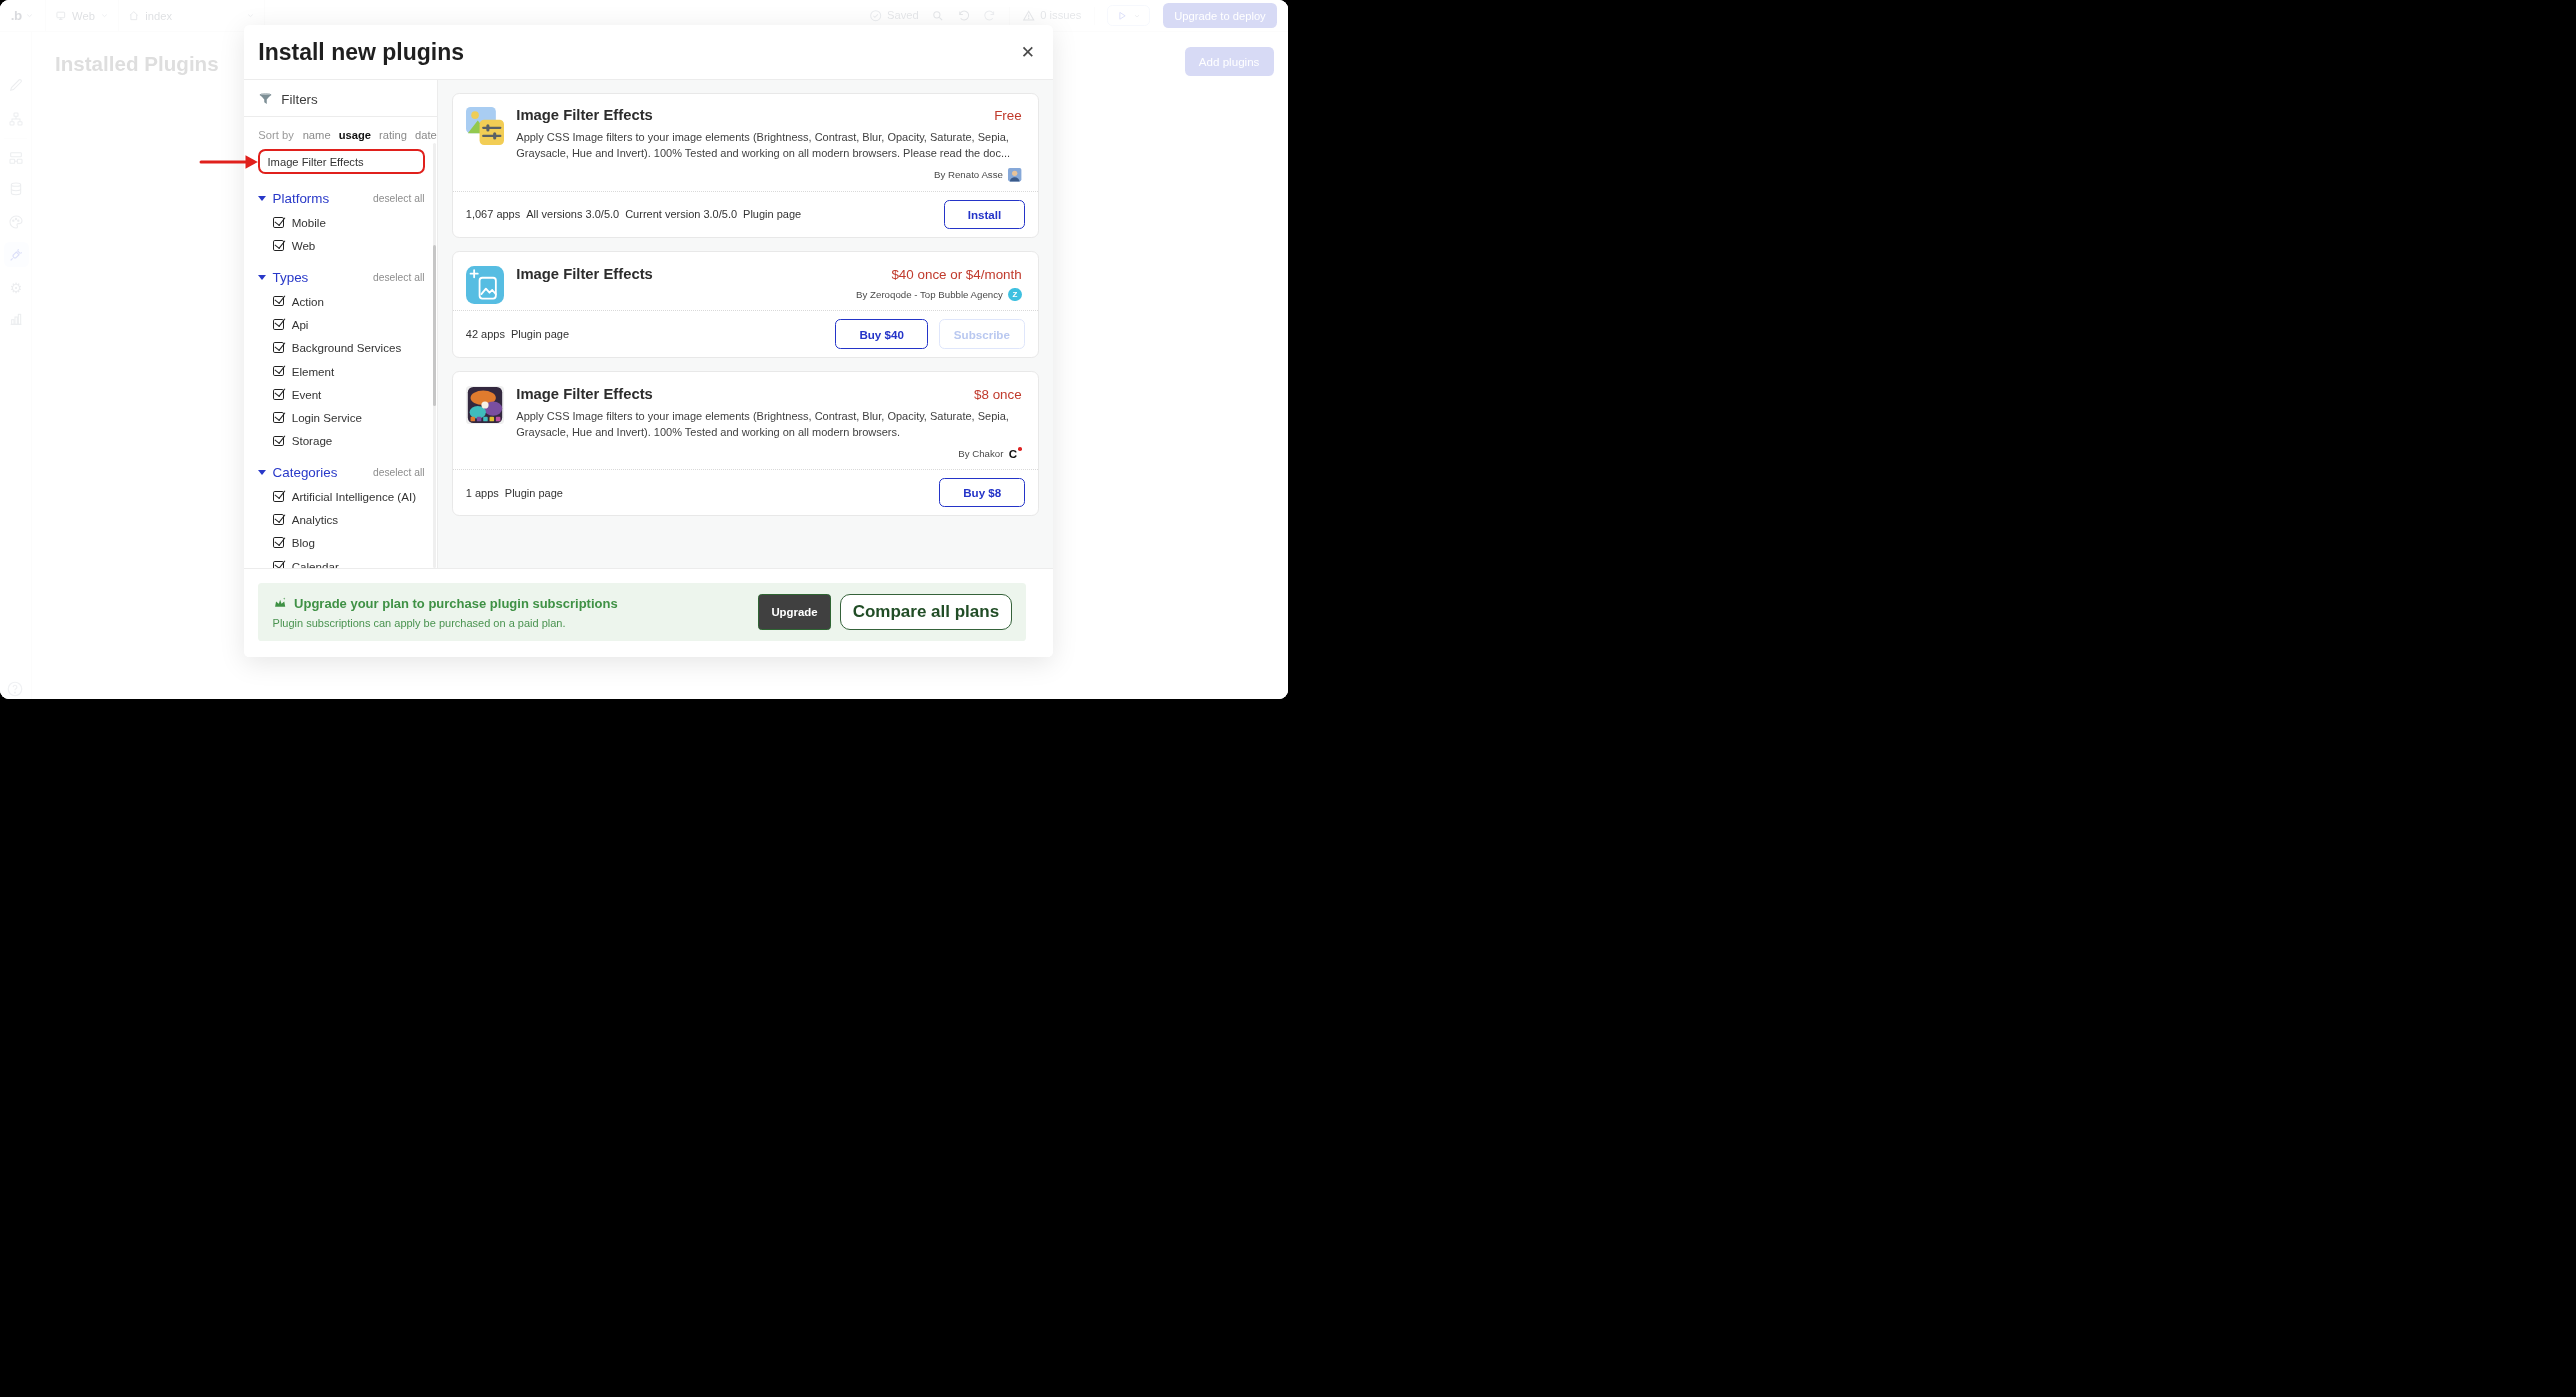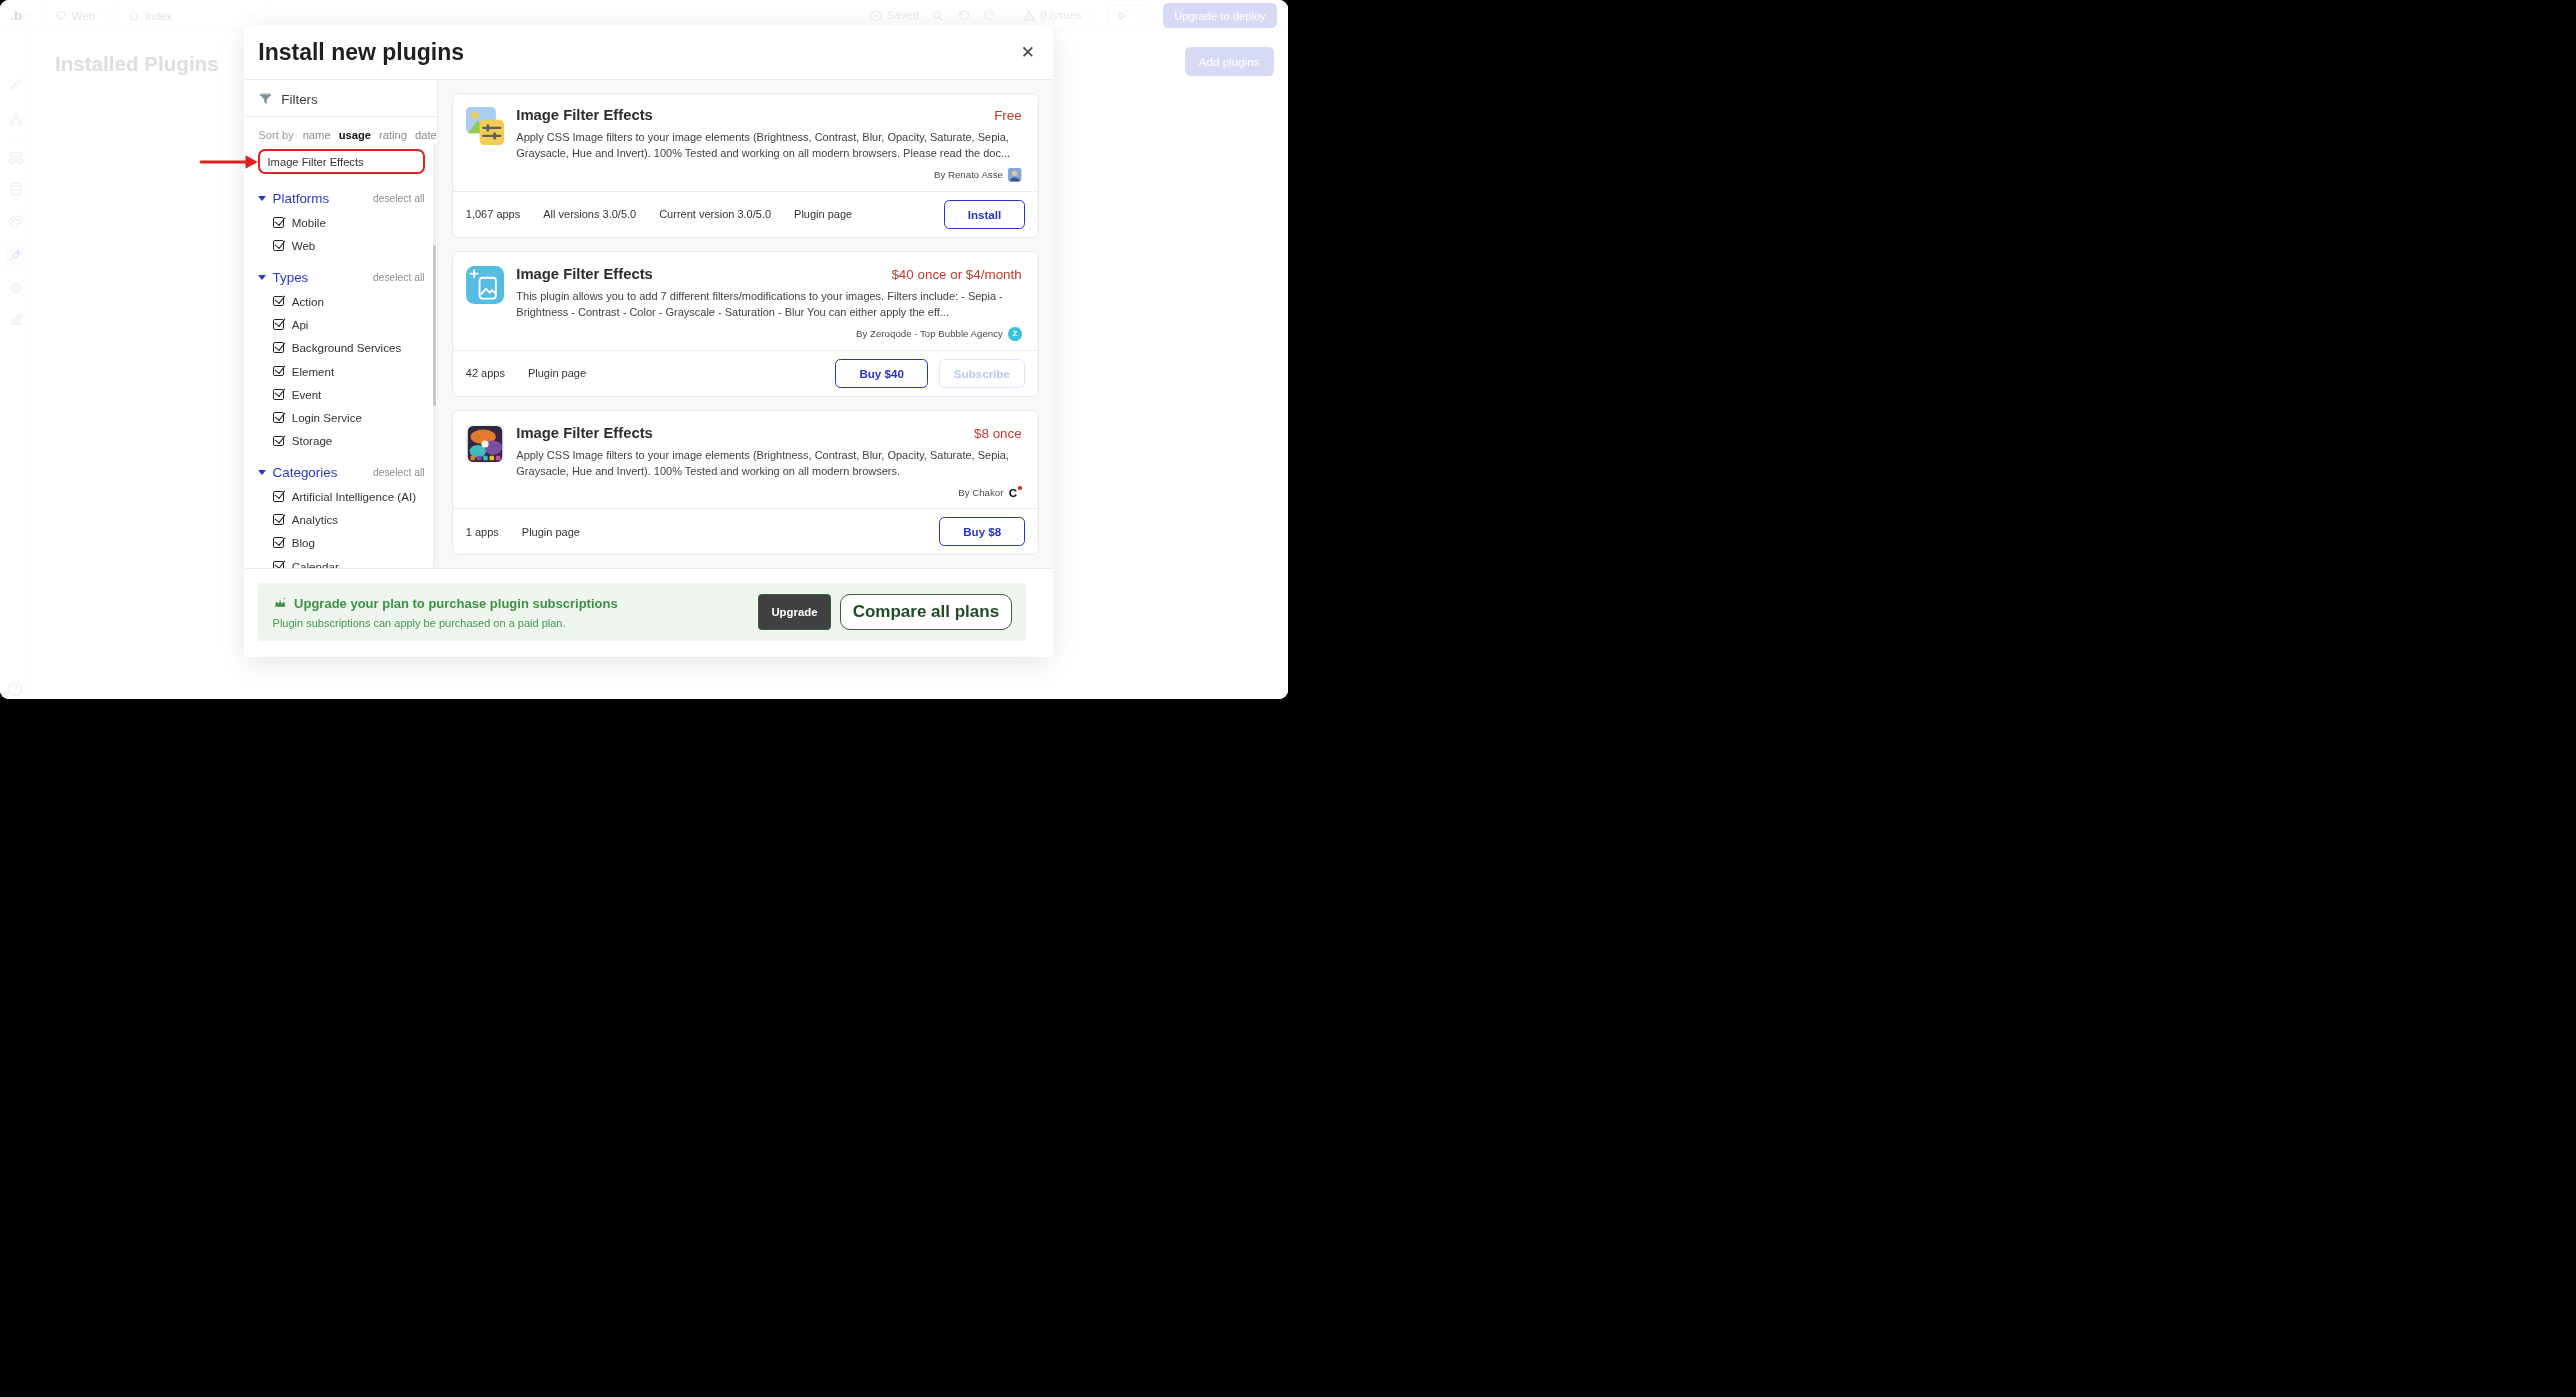--- a/index.html
+++ b/index.html
@@ -87,21 +87,21 @@
   .card-row1{display:flex;align-items:baseline;}
   .card-title{font-size:14.8px;font-weight:700;color:#2d2d2d;}
   .card-price{margin-left:auto;font-size:13.4px;color:#c03a2c;}
   .card-desc{margin-top:7.2px;font-size:11px;line-height:1.45;color:#3f3f3f;max-width:572px;}
   .card-author{display:flex;justify-content:flex-end;align-items:center;gap:5.4px;
                font-size:9.7px;color:#4a4a4a;margin:6.3px 0 9px;}
   .badge-z{width:13.4px;height:13.4px;border-radius:50%;background:#3ec0e0;color:#fff;font-size:8px;
            font-weight:700;display:flex;align-items:center;justify-content:center;}
   .badge-c{font-weight:800;font-size:11.6px;color:#111;position:relative;padding-right:4.5px;}
   .badge-c::after{content:"";position:absolute;right:0;top:0;width:3.6px;height:3.6px;border-radius:50%;background:#d22;}
-  .card-footer{border-top:0.9px dotted #d9d9d9;display:flex;align-items:center;gap:23px;
+  .card-footer{border-top:0.9px dotted #d9d9d9;display:flex;align-items:center;gap:6px;
                padding:8px 12.5px;min-height:44px;font-size:11px;color:#333;}
   .plugin-link{color:#333;cursor:pointer;}
   .foot-btns{margin-left:auto;display:flex;gap:10.7px;}
   .btn-outline{background:#fff;border:1.3px solid #2434c8;color:#2434c8;font-weight:700;
                font-size:11.6px;border-radius:5.4px;padding:7.2px 23px;font-family:inherit;cursor:pointer;}
   .btn-disabled{background:#fff;border:1.3px solid #dfe6fb;color:#b9c8f0;font-weight:700;
                 font-size:11.6px;border-radius:5.4px;padding:7.2px 14.3px;font-family:inherit;}
 
   
   .modal-footer{flex:0 0 89px;border-top:0.9px solid #ececec;background:#fff;
@@ -446,21 +446,20 @@
                   <path d="M17 31l5-6 4 4.5 3-3 4 4.5"></path>
                   <path d="M9 4.5v8M5 8.5h8"></path>
                 </g>
               </svg>
             </span>
             <div class="card-body">
               <div class="card-row1">
                 <span class="card-title">Image Filter Effects</span>
                 <span class="card-price">$40 once or $4/month</span>
               </div>
-              <div class="card-desc">This plugin allows you to add 7 different filters/modifications to your images. Filters include: - Sepia - Brightness - Contrast - Color - Grayscale - Saturation - Blur You can either apply the eff...</div>
               <div class="card-author">
                 <span>By Zeroqode - Top Bubble Agency</span>
                 <span class="badge-z">Z</span>
               </div>
             </div>
           </div>
           <div class="card-footer">
             <span>42 apps</span>
             <span class="plugin-link">Plugin page</span>
             <span class="foot-btns">

